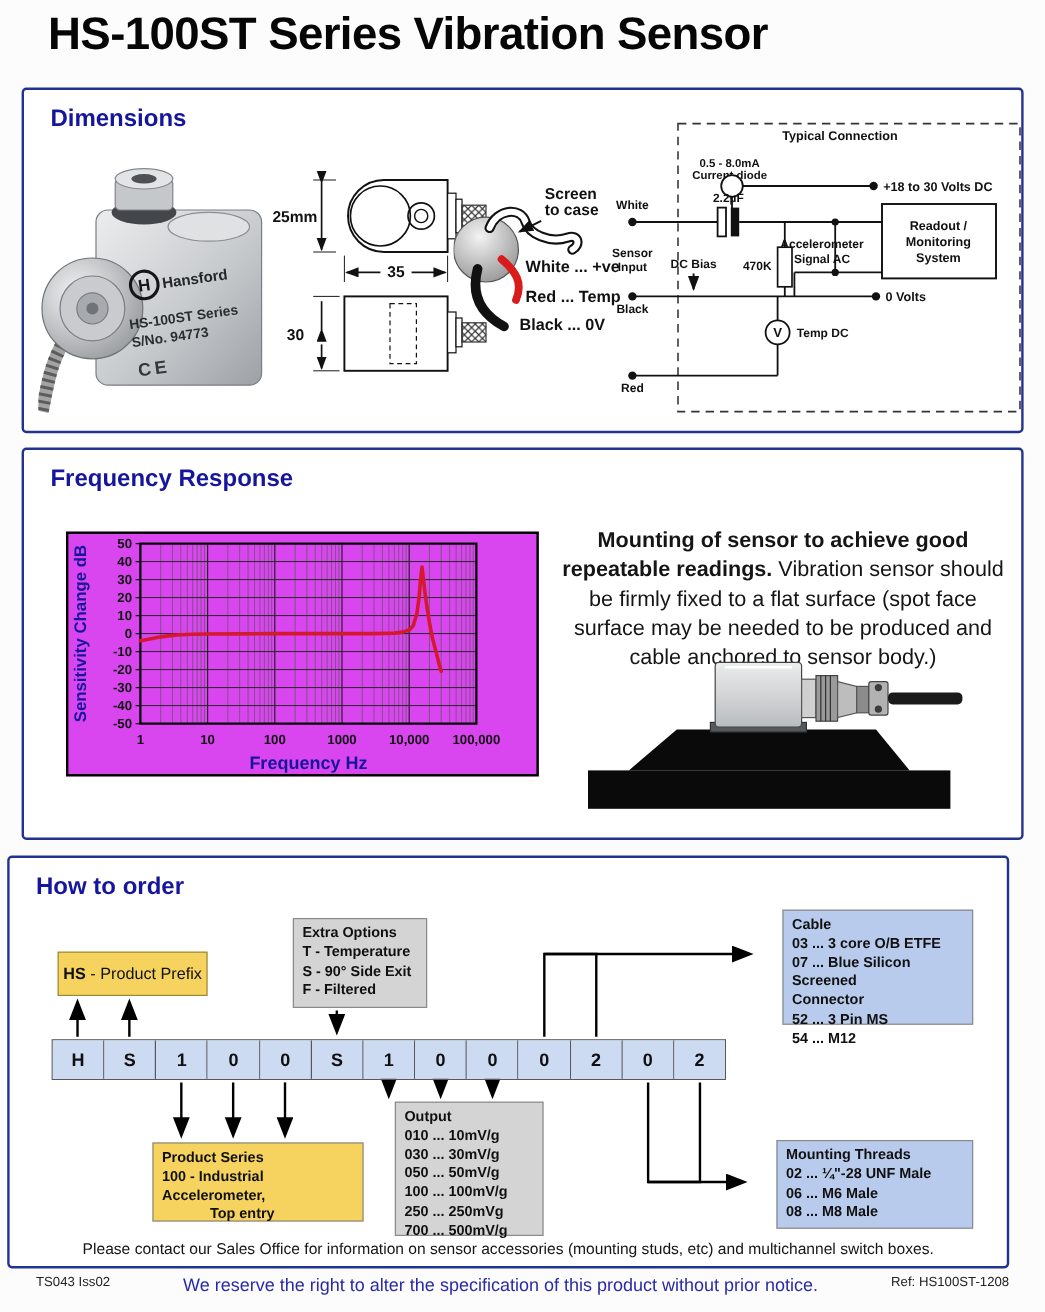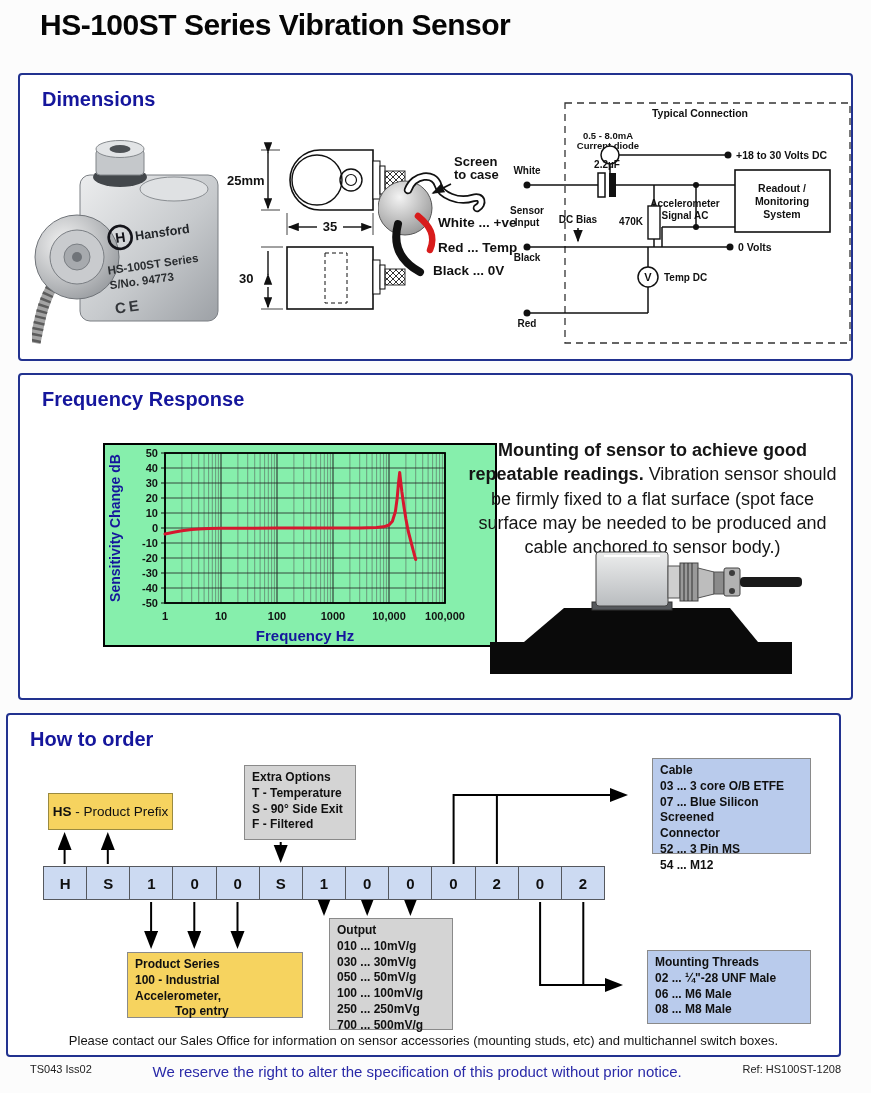--- a/index.html
+++ b/index.html
@@ -1,17 +1,17 @@
 <!DOCTYPE html>
 <html><head>
 <meta charset="utf-8">
 <style>
   html,body{margin:0;padding:0;background:#fcfcfc;font-family:"Liberation Sans",sans-serif;}
   #page{position:relative;width:871px;height:1093px;background:#fcfcfc;overflow:hidden;}
-  .doc-title{position:absolute;left:40px;top:8px;font-size:30px;font-weight:800;color:#060606;letter-spacing:-0.5px;}
+  .doc-title{position:absolute;left:40px;top:8px;font-size:38px;font-weight:800;color:#060606;letter-spacing:-0.5px;}
   .panel{position:absolute;background:#ffffff;border:2px solid #22328f;border-radius:4px;}
   .panel-heading{position:absolute;left:22px;top:13px;font-size:20px;font-weight:bold;color:#15169c;}
   svg text{font-family:"Liberation Sans",sans-serif;}
   .infobox{position:absolute;border:1px solid #8a8a8a;padding:4px 7px;font-size:12px;line-height:1.32;color:#101010;font-weight:600;box-sizing:border-box;margin-left:19px;}
   .infobox .bx-title{font-weight:700;}
   .box-yellow{background:#f6d35f;}
   .box-grey{background:#d4d4d4;}
   .box-blue{background:#b9cbec;}
   .prefix-box{position:absolute;border:1px solid #9a8a40;background:#f6d35f;display:flex;align-items:center;justify-content:center;font-size:13.5px;box-sizing:border-box;color:#101010;}
   .code-row{position:absolute;display:flex;border:1px solid #55585e;box-sizing:border-box;}
@@ -193,21 +193,21 @@
       <line x1="148" y1="209" x2="148" y2="235" stroke="#111" stroke-width="1.5"></line>
       <circle cx="27" cy="235" r="3.5" fill="#111"></circle>
       <line x1="27" y1="235" x2="148" y2="235" stroke="#111" stroke-width="1.5"></line>
       <text x="27" y="249" text-anchor="middle" font-size="10" font-weight="bold" fill="#111">Red</text>
     </svg>
   </div>
 
   <div class="panel" style="left:18px;top:373px;width:831px;height:323px;">
     <div class="panel-heading">Frequency Response</div>
 
-    <div style="position:absolute;left:35px;top:68px;width:390px;height:200px;border:2px solid #000;background:#86efac;margin-left:48px;">
+    <div style="position:absolute;left:35px;top:68px;width:390px;height:200px;border:2px solid #000;background:#d946ef;">
       <svg id="freq-chart" width="390" height="200" viewBox="0 0 390 200">
           <line x1="60" y1="8" x2="60" y2="158" stroke="#222" stroke-width="1"></line>
           <line x1="76.9" y1="8" x2="76.9" y2="158" stroke="#555" stroke-width="0.55"></line>
           <line x1="86.7" y1="8" x2="86.7" y2="158" stroke="#555" stroke-width="0.55"></line>
           <line x1="93.7" y1="8" x2="93.7" y2="158" stroke="#555" stroke-width="0.55"></line>
           <line x1="99.1" y1="8" x2="99.1" y2="158" stroke="#555" stroke-width="0.55"></line>
           <line x1="103.6" y1="8" x2="103.6" y2="158" stroke="#555" stroke-width="0.55"></line>
           <line x1="107.3" y1="8" x2="107.3" y2="158" stroke="#555" stroke-width="0.55"></line>
           <line x1="110.6" y1="8" x2="110.6" y2="158" stroke="#555" stroke-width="0.55"></line>
           <line x1="113.4" y1="8" x2="113.4" y2="158" stroke="#555" stroke-width="0.55"></line>

